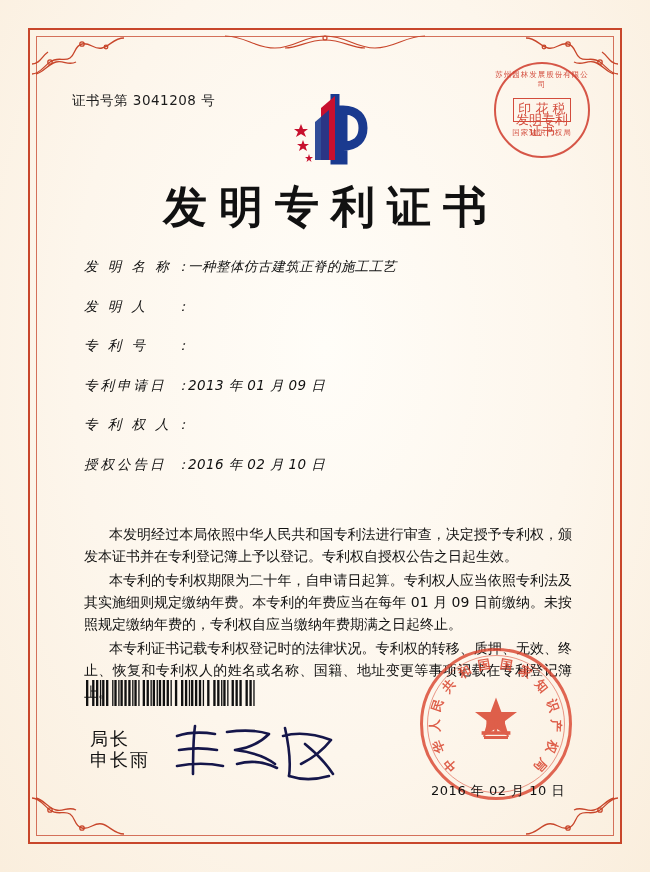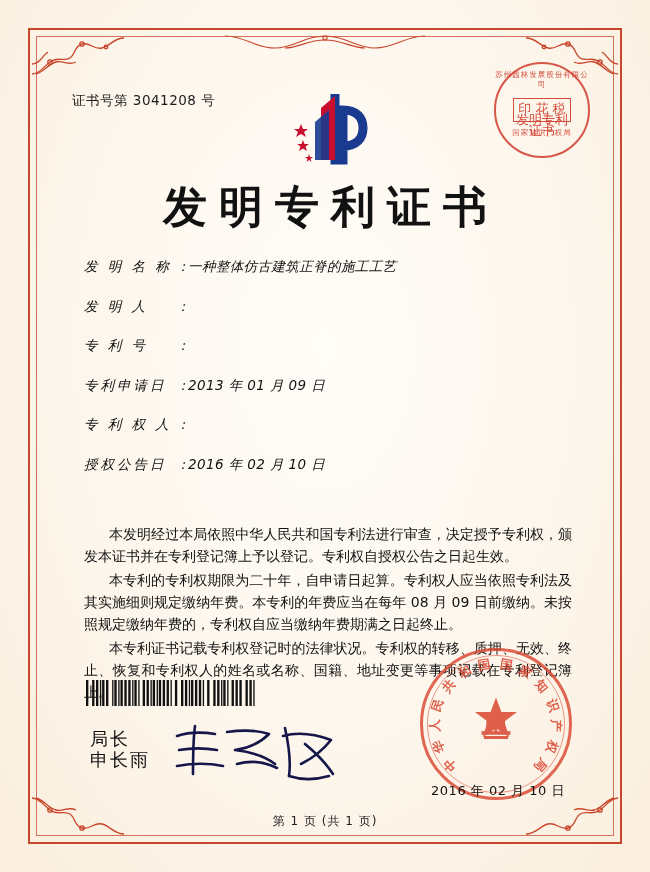--- a/index.html
+++ b/index.html
@@ -382,21 +382,21 @@
     </div>
     <div class="field-row">
       <span class="field-label">授权公告日</span>
       <span class="field-colon">：</span>
       <span class="field-value">2016 年 02 月 10 日</span>
     </div>
   </div>
 
   <div class="body-text">
     <p>本发明经过本局依照中华人民共和国专利法进行审查，决定授予专利权，颁发本证书并在专利登记簿上予以登记。专利权自授权公告之日起生效。</p>
-    <p>本专利的专利权期限为二十年，自申请日起算。专利权人应当依照专利法及其实施细则规定缴纳年费。本专利的年费应当在每年 08 月 09 日前缴纳。未按照规定缴纳年费的，专利权自应当缴纳年费期满之日起终止。</p>
+    <p>本专利的专利权期限为二十年，自申请日起算。专利权人应当依照专利法及其实施细则规定缴纳年费。本专利的年费应当在每年 01 月 09 日前缴纳。未按照规定缴纳年费的，专利权自应当缴纳年费期满之日起终止。</p>
     <p>本专利证书记载专利权登记时的法律状况。专利权的转移、质押、无效、终止、恢复和专利权人的姓名或名称、国籍、地址变更等事项记载在专利登记簿上。</p>
   </div>
 
   <div class="barcode">
     <svg id="barcode-svg" width="170" height="26" viewBox="0 0 170 26" preserveAspectRatio="none">
         <rect x="0.00" y="0" width="2.34" height="26" fill="#111"></rect>
         <rect x="6.11" y="0" width="2.34" height="26" fill="#111"></rect>
         <rect x="10.01" y="0" width="2.34" height="26" fill="#111"></rect>
         <rect x="13.92" y="0" width="1.32" height="26" fill="#111"></rect>
         <rect x="16.12" y="0" width="2.34" height="26" fill="#111"></rect>
@@ -491,14 +491,13 @@
         <div class="seal-ch" style="left: 99.4176px; top: 16.2818px; transform: rotate(30.4615deg);">家</div>
         <div class="seal-ch" style="left: 115.476px; top: 30.0533px; transform: rotate(50.7692deg);">知</div>
         <div class="seal-ch" style="left: 125.757px; top: 48.5421px; transform: rotate(71.0769deg);">识</div>
         <div class="seal-ch" style="left: 128.982px; top: 69.4498px; transform: rotate(91.3846deg);">产</div>
         <div class="seal-ch" style="left: 124.751px; top: 90.1773px; transform: rotate(111.692deg);">权</div>
         <div class="seal-ch" style="left: 113.589px; top: 108.148px; transform: rotate(132deg);">局</div>
       </div>
   </div>
   <div class="seal-date">2016 年 02 月 10 日</div>
 
-  <div class="footer">第 1 页 (共 1 页)</div>
 </div>
 
 </body></html>

